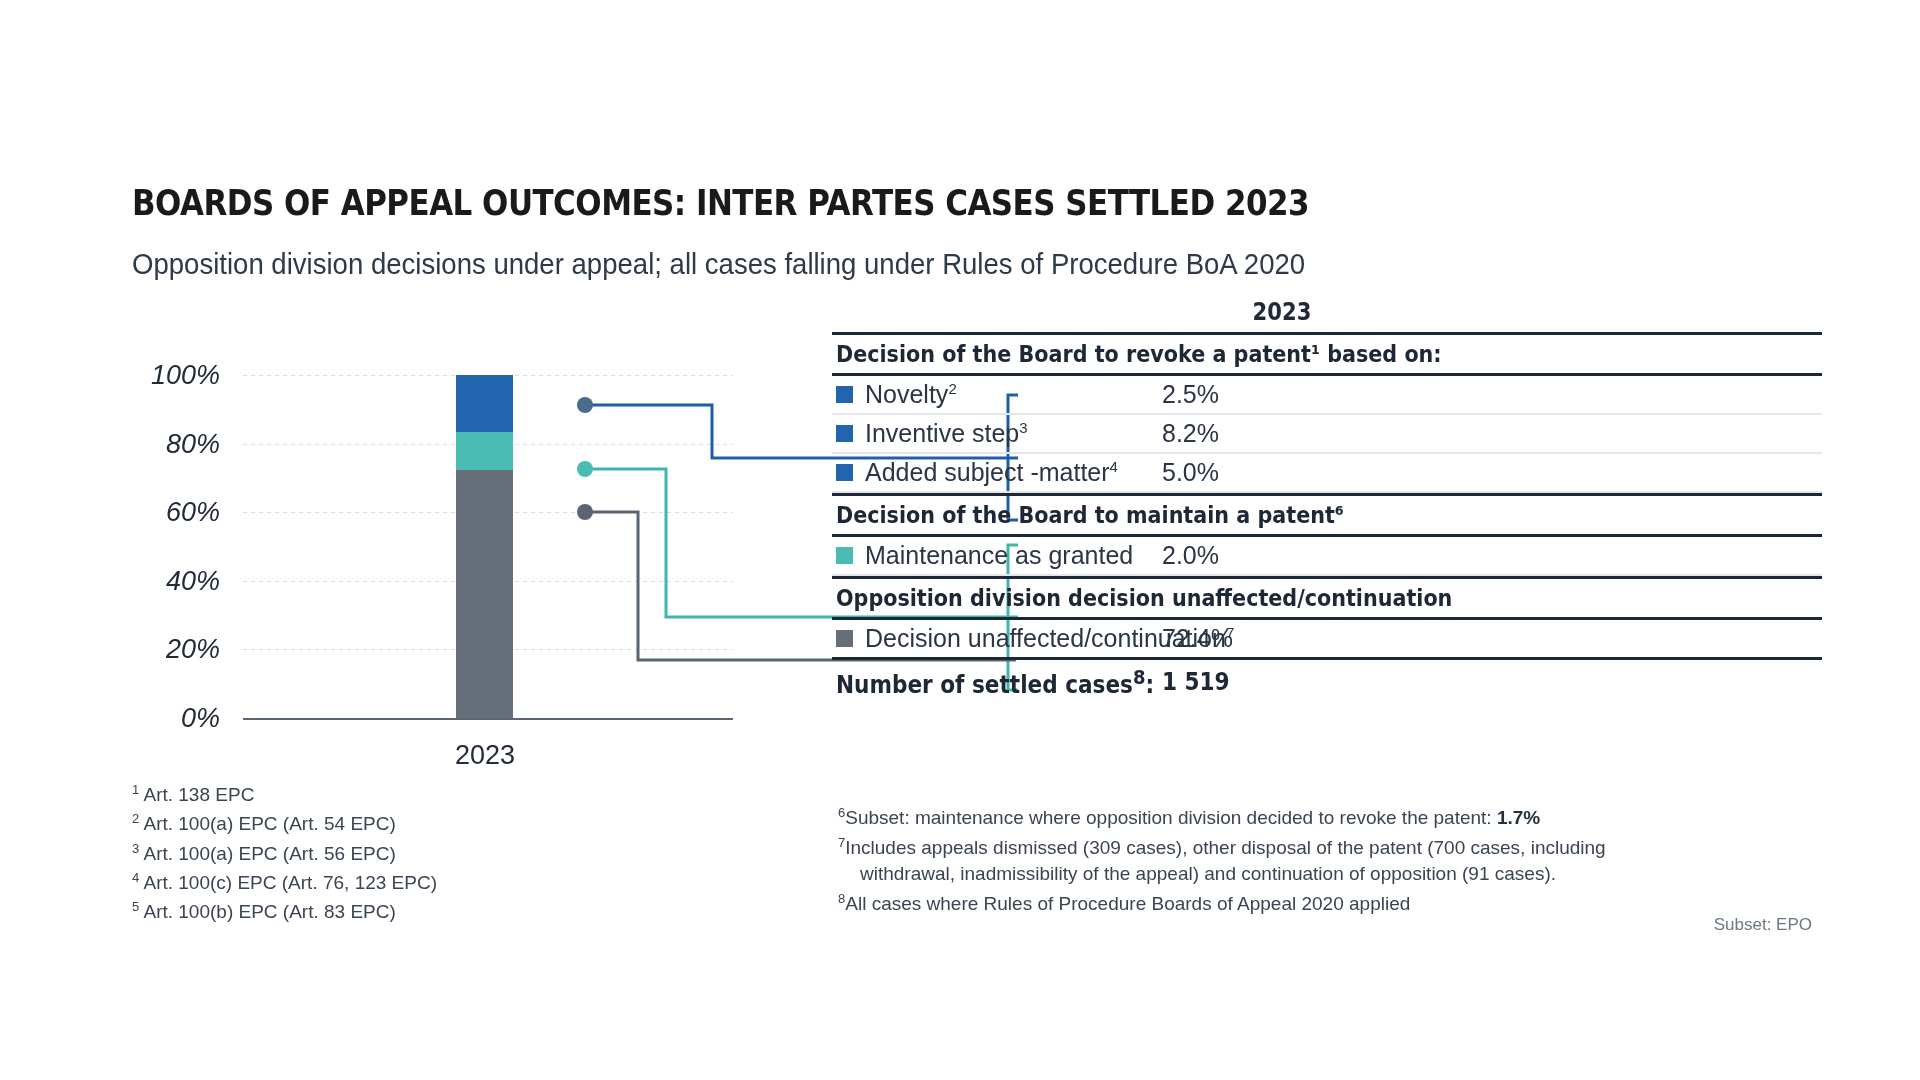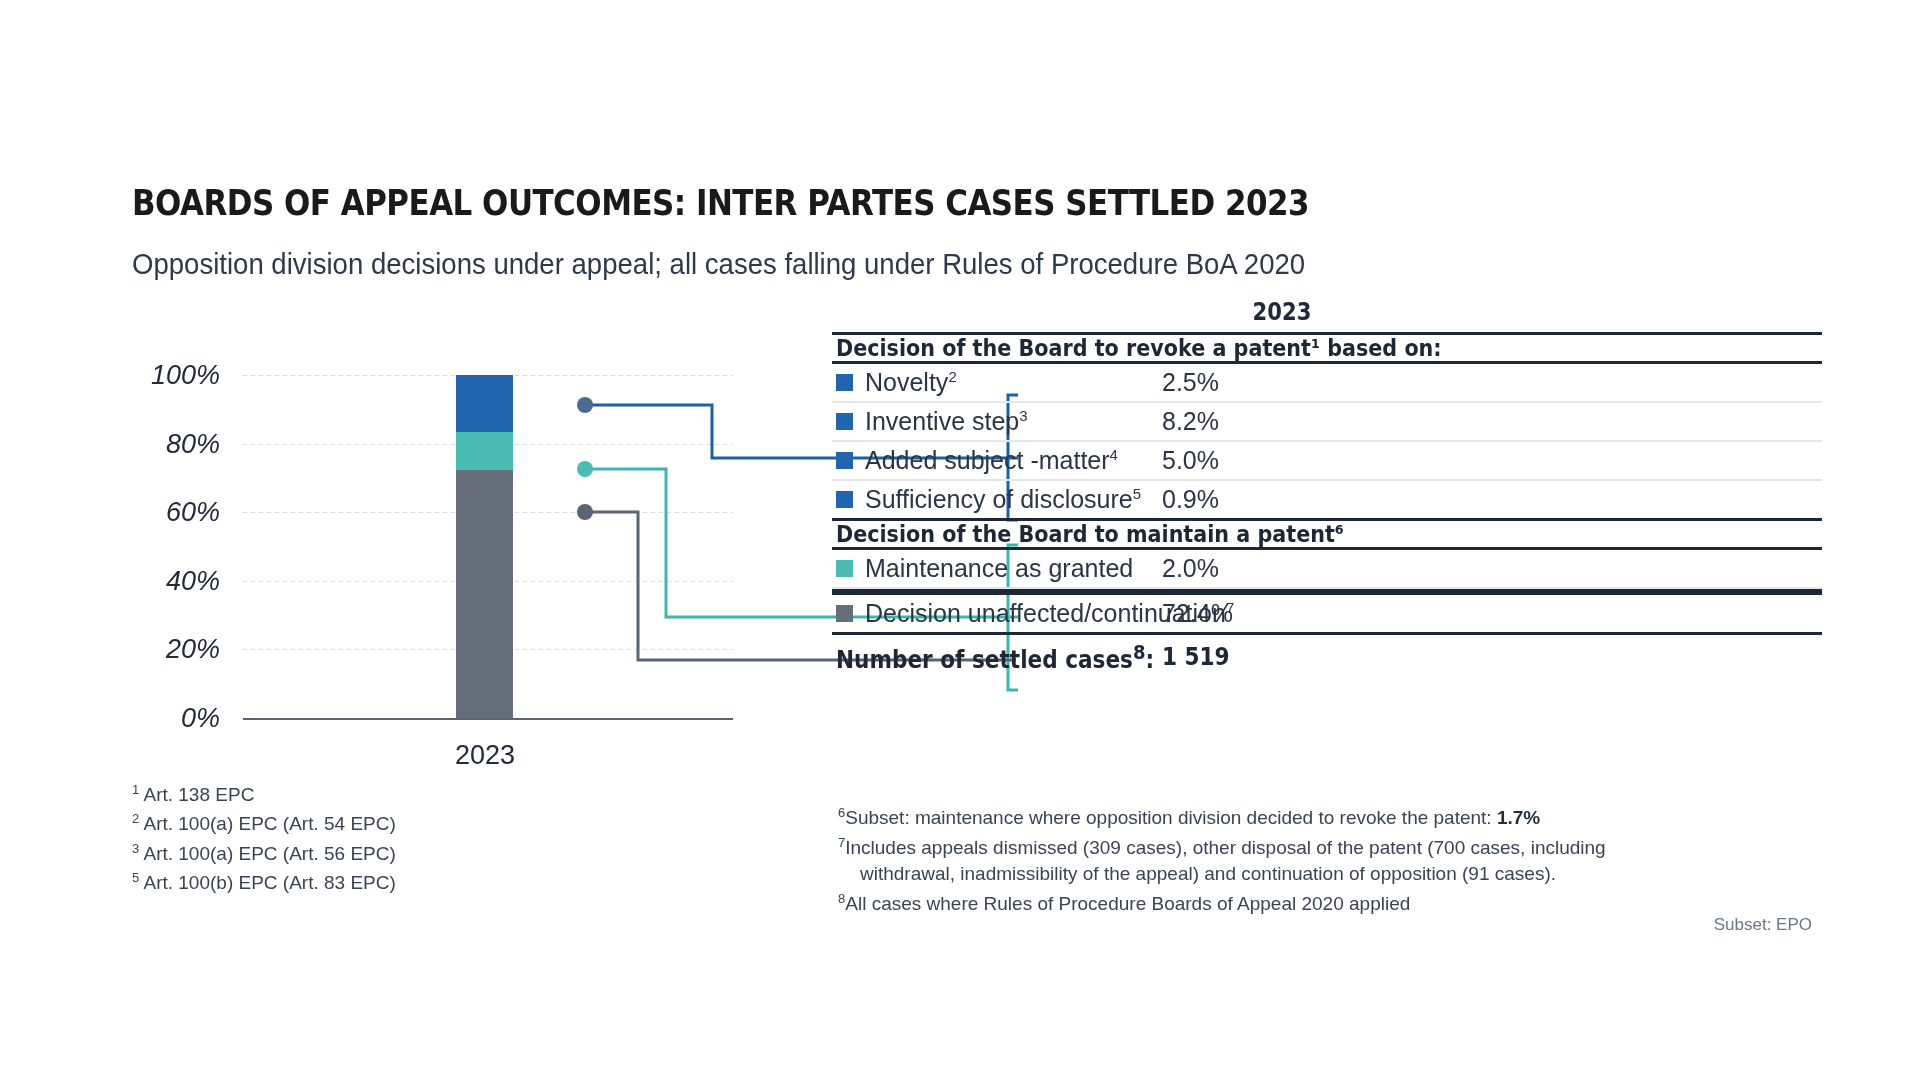--- a/index.html
+++ b/index.html
@@ -93,21 +93,21 @@
     font-family: "DejaVu Sans", sans-serif;
     font-size: 24px; font-weight: bold;
     color: #20293a;
     transform: scaleX(0.88);
     transform-origin: center;
   }
   .rule-heavy { height: 3px; background: #1d2735; width: 100%; }
   .rule-light { height: 2px; background: #e4e6e9; width: 100%; }
   .t-section {
     position: relative;
-    height: 26px;
+    height: 38px;
     display: flex; align-items: center;
     font-family: "DejaVu Sans", sans-serif;
     font-size: 23px; font-weight: bold;
     color: #1d2735;
     padding-left: 4px;
   }
   .t-section span { transform: scaleX(0.90); transform-origin: left center; white-space: nowrap; display: inline-block; }
   .t-row {
     position: relative;
     height: 37px;
@@ -252,55 +252,54 @@
           <div class="t-label">Inventive step<sup>3</sup></div>
           <div class="t-value">8.2%</div>
         </div>
         <div class="rule-light"></div>
         <div class="t-row">
           <div class="swatch" style="background: rgb(34, 100, 174);"></div>
           <div class="t-label">Added subject -matter<sup>4</sup></div>
           <div class="t-value">5.0%</div>
         </div>
         <div class="rule-light"></div>
-        <div class="t-row">
-          <div class="swatch" style="background: rgb(34, 100, 174);"></div>
-          <div class="t-label">Sufficiency of disclosure<sup>5</sup></div>
-          <div class="t-value">0.9%</div>
-        </div>
         <div class="rule-heavy"></div>
         <div class="t-section">
           <span>Decision of the Board to maintain a patent⁶</span>
         </div>
         <div class="rule-heavy"></div>
         <div class="t-row">
           <div class="swatch" style="background: rgb(75, 188, 180);"></div>
           <div class="t-label">Maintenance as granted</div>
           <div class="t-value">2.0%</div>
         </div>
         <div class="rule-light"></div>
         <div class="rule-heavy"></div>
+        <div class="t-section">
+          <span>Opposition division decision unaffected/continuation</span>
+        </div>
         <div class="rule-heavy"></div>
         <div class="t-row">
           <div class="swatch" style="background: rgb(102, 110, 122);"></div>
           <div class="t-label">Decision unaffected/continuation<sup>7</sup></div>
           <div class="t-value">72.4%</div>
         </div>
         <div class="rule-heavy"></div>
         <div class="t-total">
           <span class="lab">Number of settled cases<sup>8</sup>:</span>
           <span class="val">1 519</span>
         </div>
       </div>
   </div>
 
   <div class="fn-left" id="fn-left">
       <div><sup>1</sup> Art. 138 EPC</div>
       <div><sup>2</sup> Art. 100(a) EPC (Art. 54 EPC)</div>
       <div><sup>3</sup> Art. 100(a) EPC (Art. 56 EPC)</div>
+      <div><sup>4</sup> Art. 100(c) EPC (Art. 76, 123 EPC)</div>
       <div><sup>5</sup> Art. 100(b) EPC (Art. 83 EPC)</div>
     </div>
 
   <div class="fn-right">
     <div>
       <sup>6</sup><span>Subset: maintenance where opposition division decided to revoke the patent: </span><b>1.7%</b>
     </div>
     <div>
       <sup>7</sup><span>Includes appeals dismissed (309 cases), other disposal of the patent (700 cases, including</span>
     </div>

